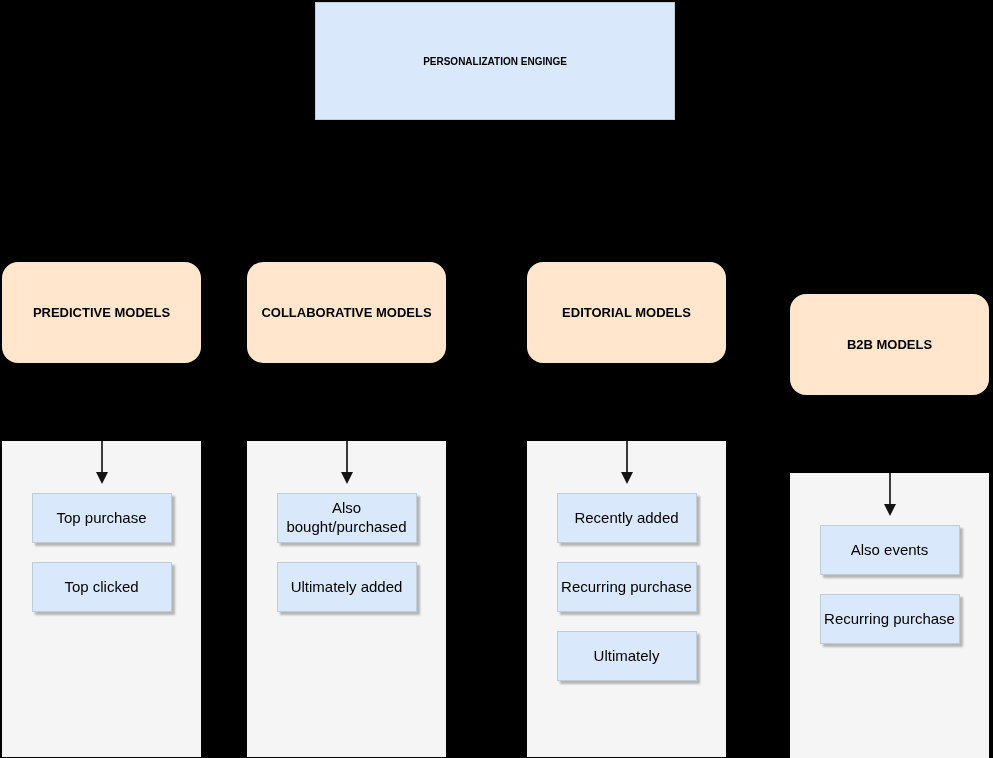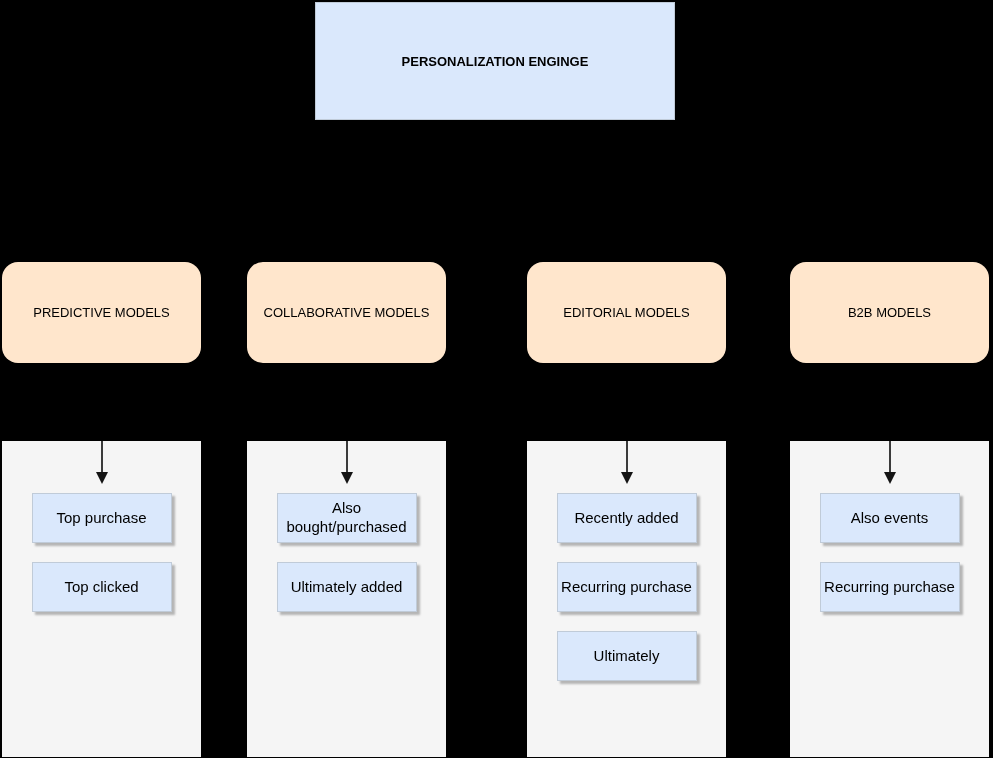--- a/index.html
+++ b/index.html
@@ -22,54 +22,54 @@
     left: 315px;
     top: 2px;
     width: 360px;
     height: 118px;
     box-sizing: border-box;
     background: var(--blue-fill, #dae8fc);
     border: 1px solid var(--blue-border, #b7c3d3);
     display: flex;
     align-items: center;
     justify-content: center;
+    font-size: 10px;
+    font-weight: bold;
+    color: var(--text, #000);
+    text-align: center;
+  }
+  .header-box {
+    position: absolute;
+    top: 262px;
+    width: 199px;
+    height: 101px;
+    box-sizing: border-box;
+    background: var(--peach-fill, #ffe6cc);
+    border-radius: 16px;
+    display: flex;
+    align-items: center;
+    justify-content: center;
     font-size: 13px;
     font-weight: bold;
     color: var(--text, #000);
     text-align: center;
-  }
-  .header-box {
-    position: absolute;
-    top: 262px;
-    width: 199px;
-    height: 101px;
-    box-sizing: border-box;
-    background: var(--peach-fill, #ffe6cc);
-    border-radius: 16px;
-    display: flex;
-    align-items: center;
-    justify-content: center;
-    font-size: 13px;
-    font-weight: normal;
-    color: var(--text, #000);
-    text-align: center;
     padding: 0 6px;
   }
   .panel {
     position: absolute;
     top: 441px;
     width: 199px;
     height: 316px;
     box-sizing: border-box;
     background: var(--panel-fill, #f5f5f5);
   }
   .col1 { left: 2px; }
   .col2 { left: 247px; }
   .col3 { left: 527px; }
-  .col4 { left: 790px; }
+  .col4 { left: 790px; margin-top: 32px; }
 
   .arrow {
     position: absolute;
     top: 0;
     left: 50%;
     transform: translateX(-50%);
     width: 14px;
     height: 44px;
   }
   .arrow .line {

